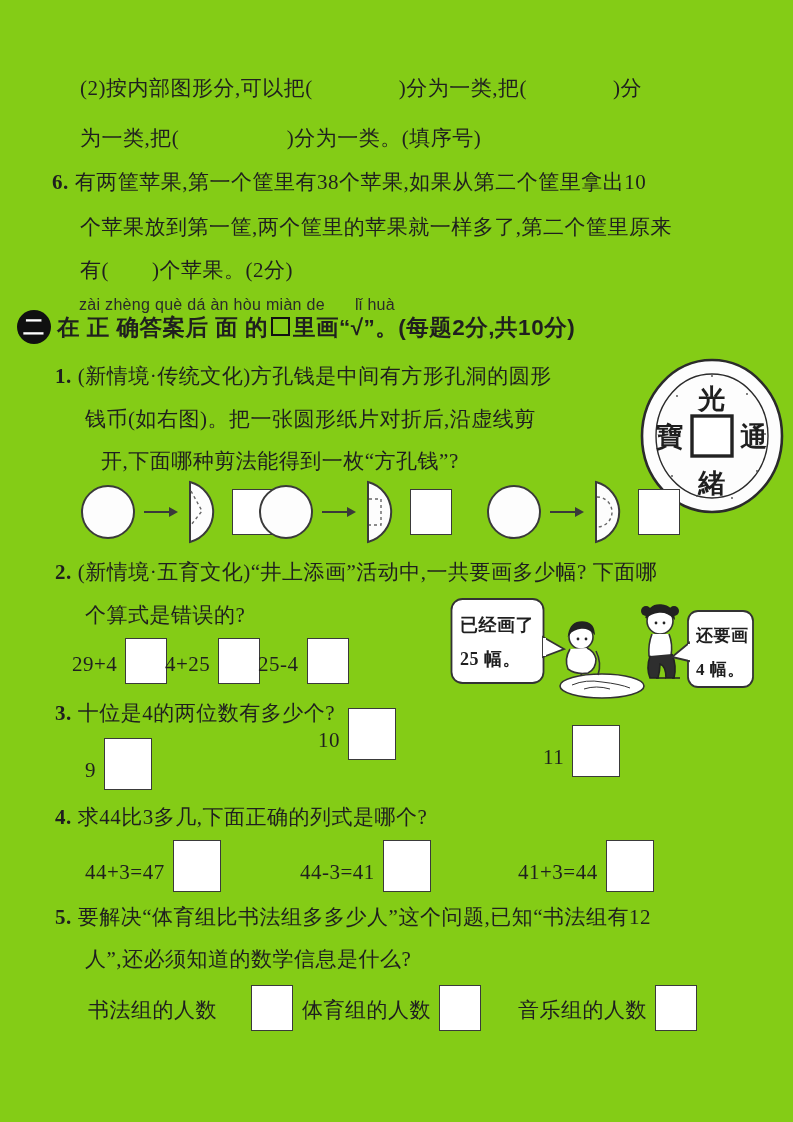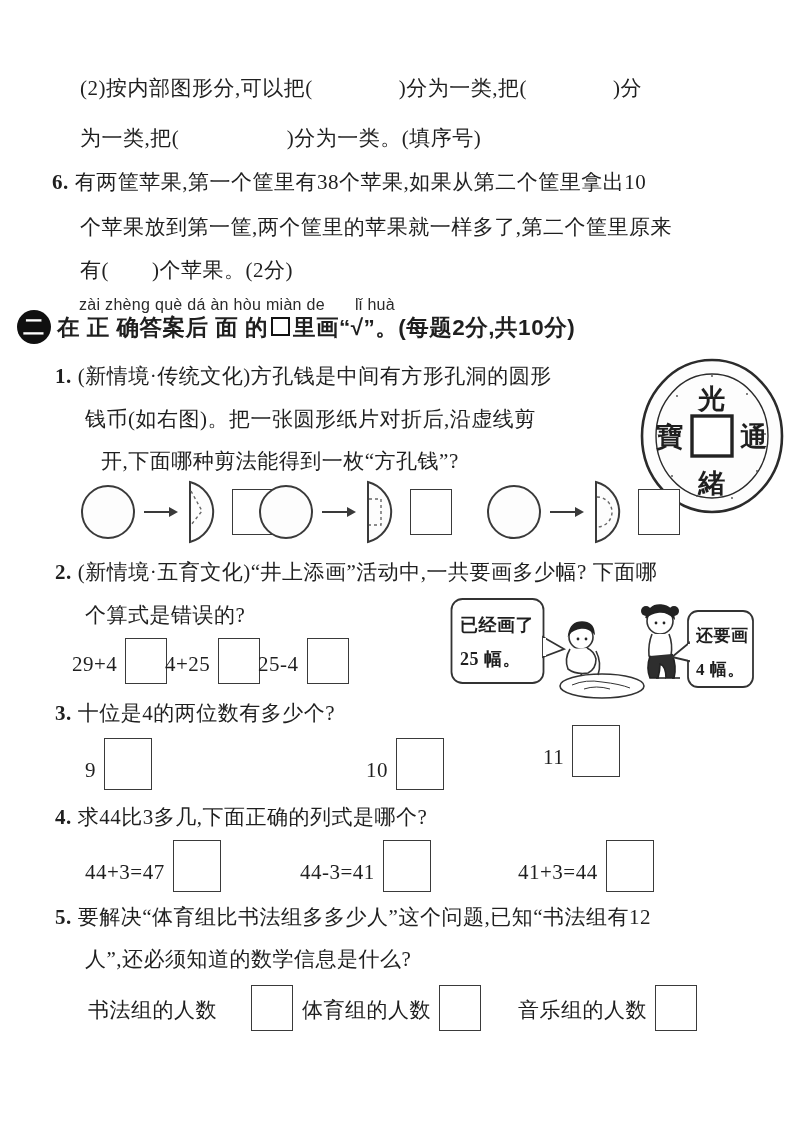--- a/index.html
+++ b/index.html
@@ -1,19 +1,19 @@
 <!DOCTYPE html>
 <html><head>
 <meta charset="utf-8">
 <style>
   * { margin:0; padding:0; box-sizing:border-box; }
   html,body { background:#e9e9e9; }
   .page {
     position:relative; width:793px; height:1122px; margin:0 auto;
-    background:#ffffff; overflow:hidden; color:#1f1f1f;
+    background:#84cc16; overflow:hidden; color:#1f1f1f;
     font-family:"Liberation Serif","DejaVu Serif",serif;
     font-size:21px; letter-spacing:0.5px;
   }
   .abs { position:absolute; white-space:nowrap; }
   .qline { display:flex; align-items:baseline; }
   .qnum { font-weight:bold; margin-right:6px; }
   .ansbox {
     display:inline-block; width:42px; height:46px;
     border:1.6px solid #3a3a3a; background:#fff; vertical-align:middle;
   }
@@ -214,21 +214,21 @@
   </svg>
 
   <div class="abs qline" style="left:55px; top:699px;">
     <span class="qnum">3.</span>
     <span>十位是4的两位数有多少个?</span>
   </div>
   <div class="optgroup" style="left:85px; top:738px;">
     <span class="optlabel">9</span>
     <span class="ansbox lg"></span>
   </div>
-  <div class="optgroup" style="left:318px; top:738px;margin-left:48px;">
+  <div class="optgroup" style="left:318px; top:708px;">
     <span class="optlabel">10</span>
     <span class="ansbox lg"></span>
   </div>
   <div class="optgroup" style="left:543px; top:725px;">
     <span class="optlabel">11</span>
     <span class="ansbox lg"></span>
   </div>
 
   <div class="abs qline" style="left:55px; top:803px;">
     <span class="qnum">4.</span>

